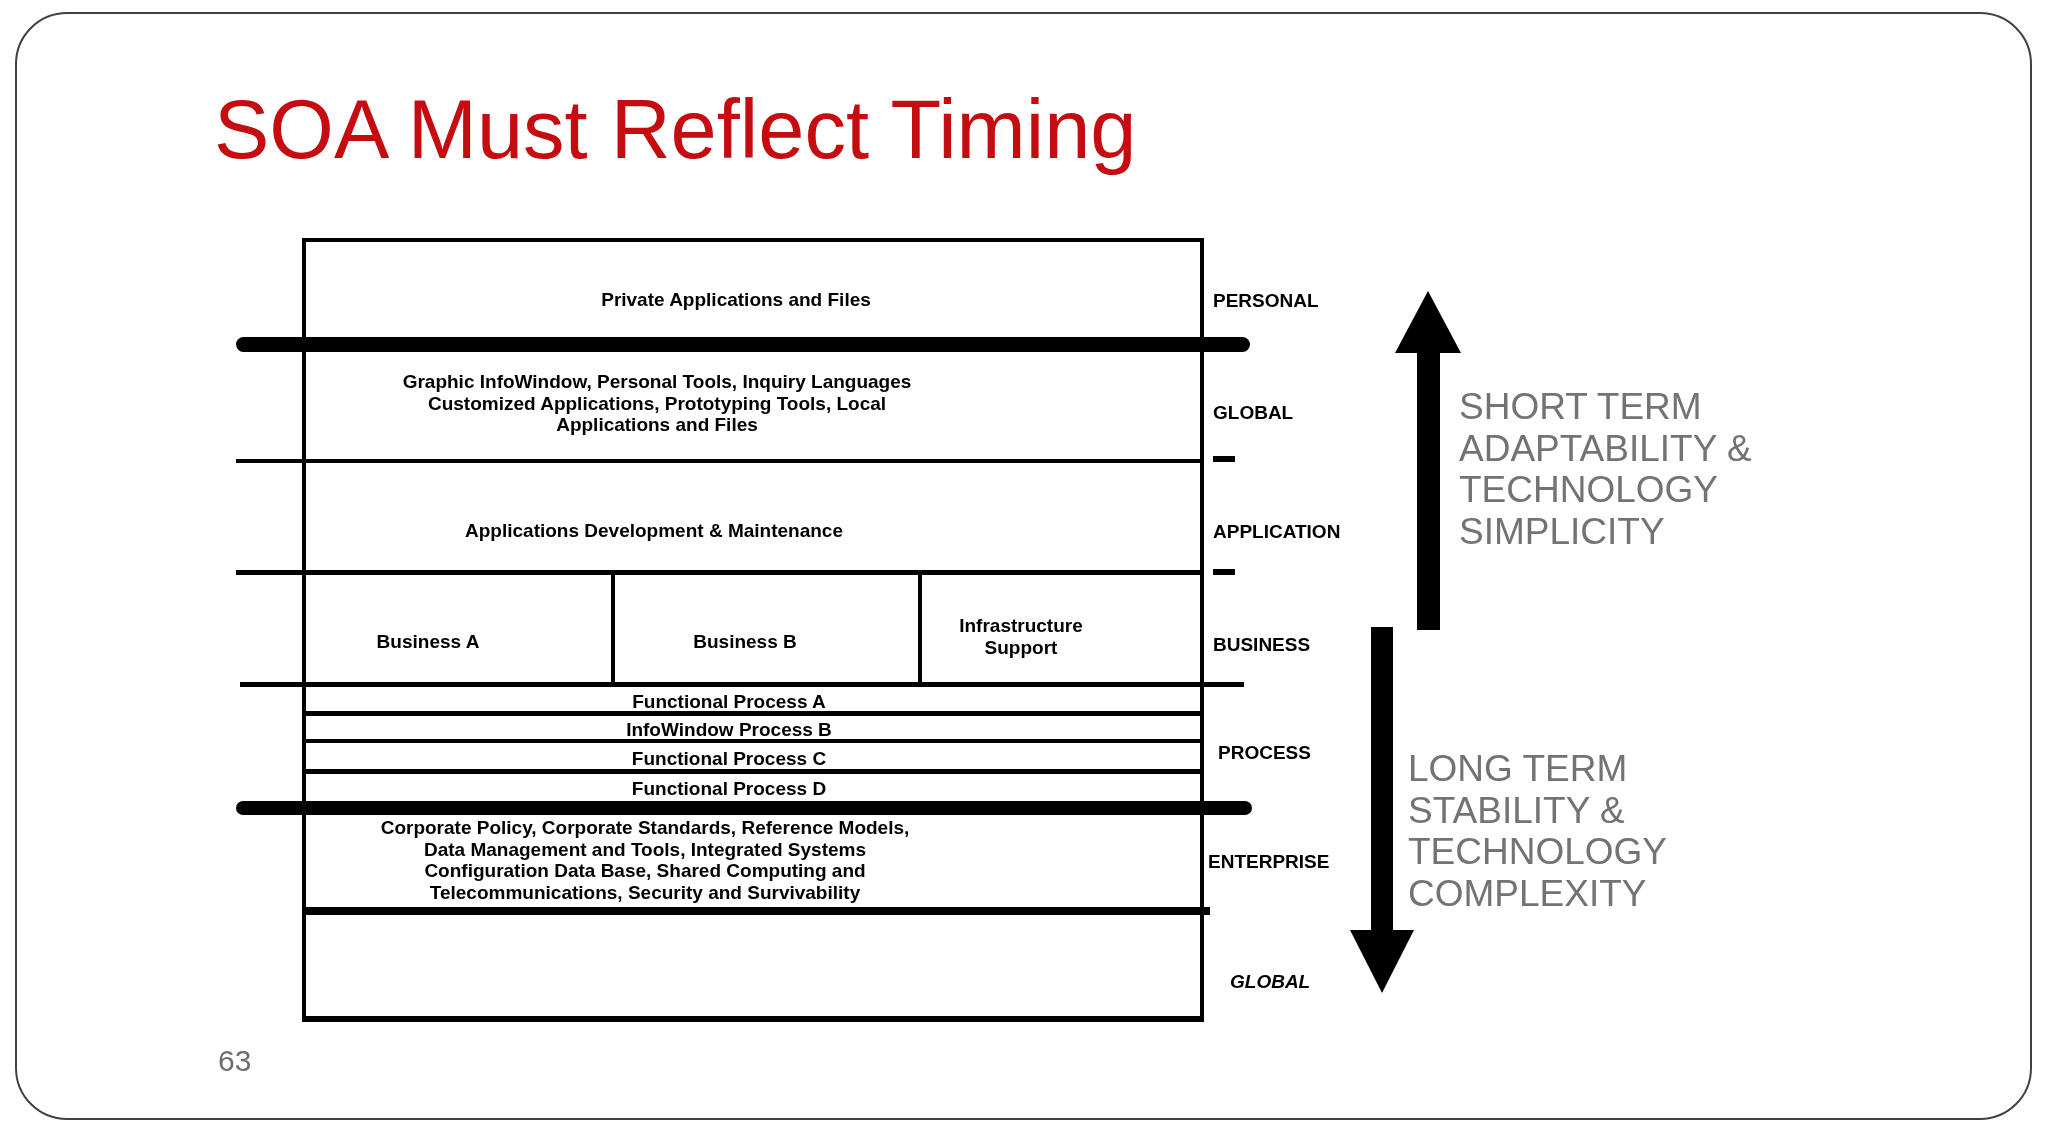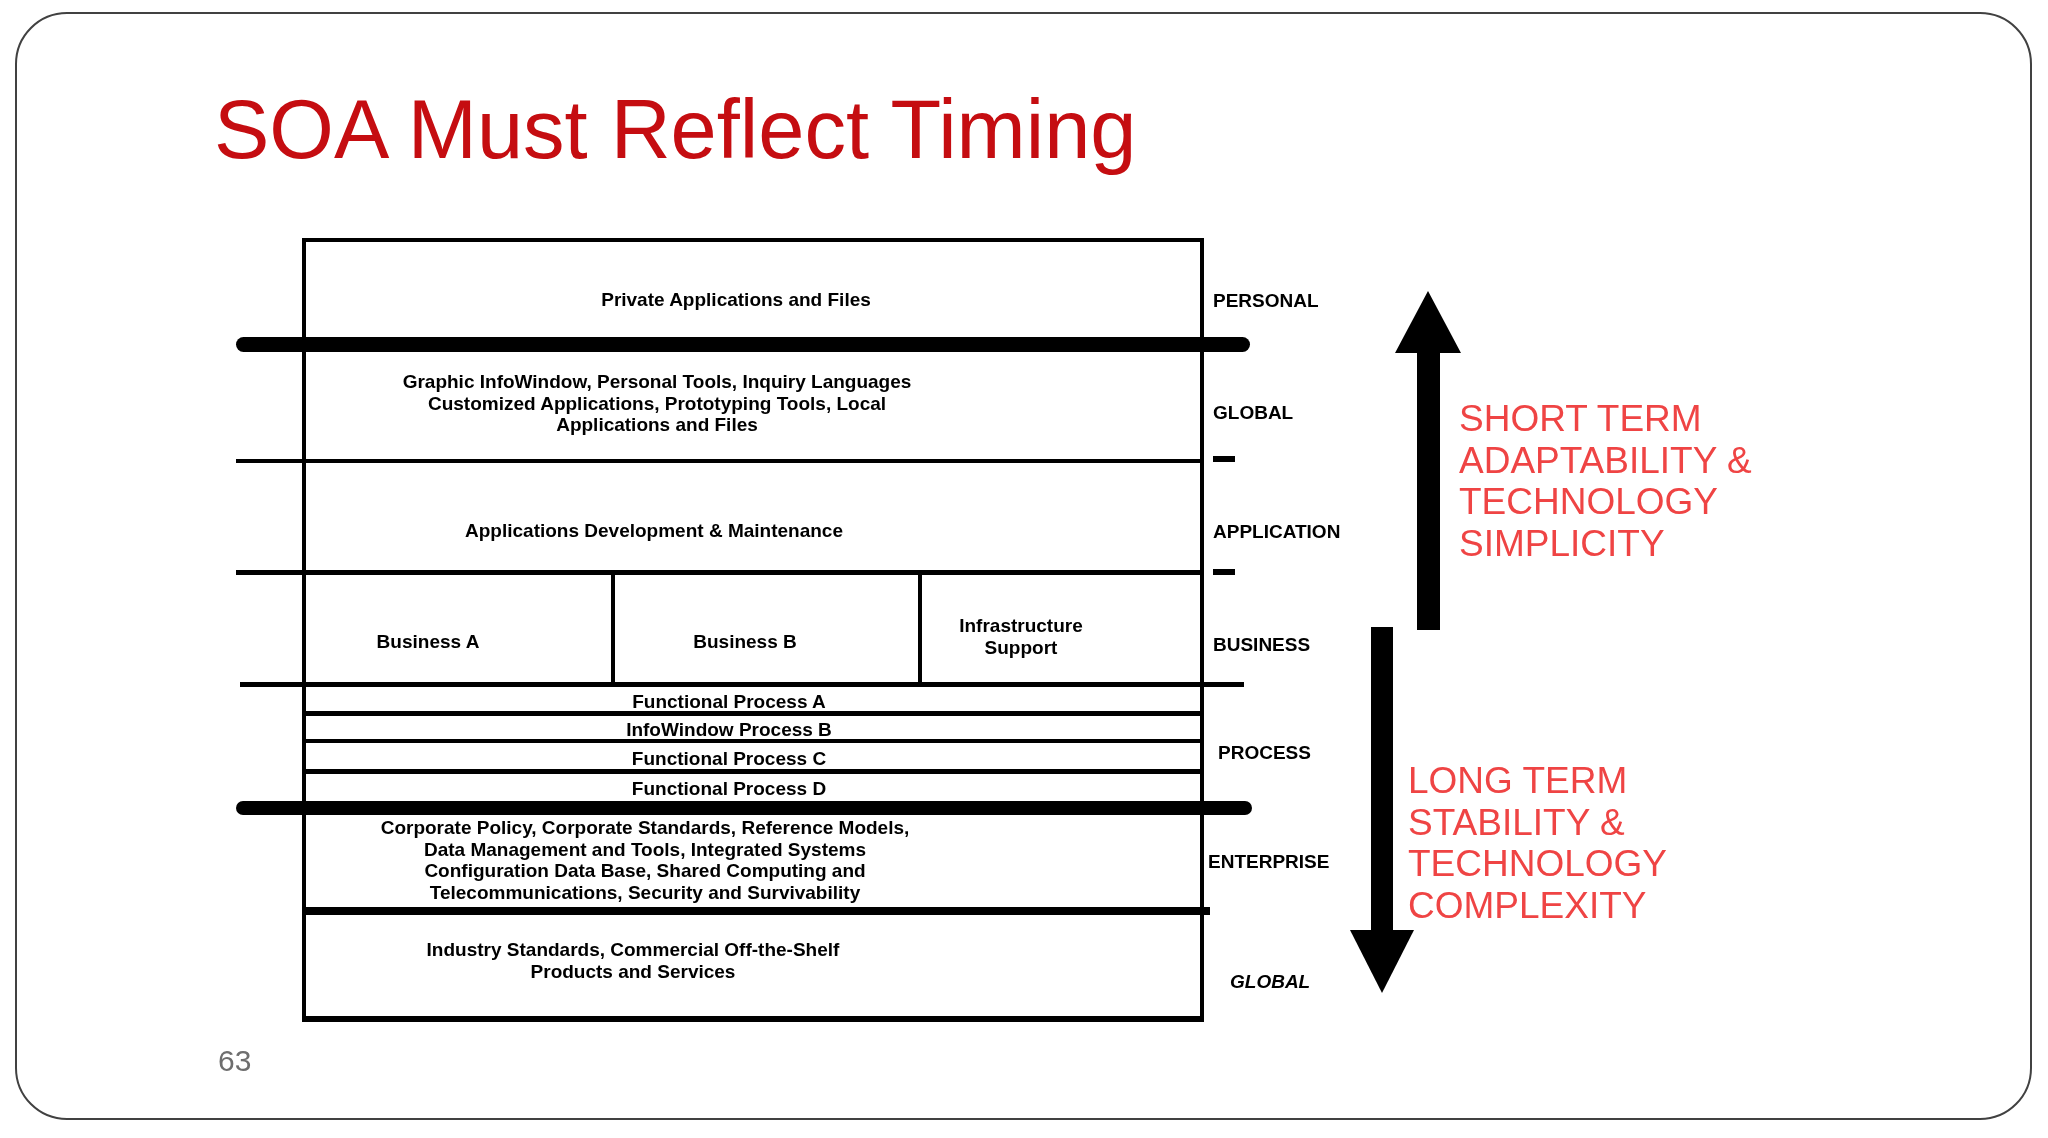--- a/index.html
+++ b/index.html
@@ -56,22 +56,22 @@
   .l6{left:1230px;top:971px;font-style:italic;}
   
   .up-shaft{position:absolute;left:1417px;top:350px;width:23px;height:280px;background:#000;}
   .up-head{position:absolute;left:1395px;top:291px;width:0;height:0;
            border-left:33px solid transparent;border-right:33px solid transparent;
            border-bottom:62px solid #000;}
   .down-shaft{position:absolute;left:1371px;top:627px;width:22px;height:305px;background:#000;}
   .down-head{position:absolute;left:1350px;top:930px;width:0;height:0;
              border-left:32px solid transparent;border-right:32px solid transparent;
              border-top:63px solid #000;}
-  .arrow-text{position:absolute;font-size:37px;line-height:41.5px;color:#ef4444;
-              white-space:pre-line;font-weight:400;margin-top:12px;}
+  .arrow-text{position:absolute;font-size:37px;line-height:41.5px;color:#737373;
+              white-space:pre-line;font-weight:400;}
   .up-text{left:1459px;top:386px;}
   .down-text{left:1408px;top:748px;}
   .page-num{position:absolute;left:218px;top:1044px;font-size:30px;line-height:34px;color:#6e6e6e;text-align:center;}
 </style>
 </head>
 <body>
 
 <div class="canvas">
   <div class="slide-border"></div>
 
@@ -110,22 +110,20 @@
   <div class="dtext t-infra">Infrastructure
 Support</div>
   <div class="dtext t-proc0">Functional Process A</div>
   <div class="dtext t-proc1">InfoWindow Process B</div>
   <div class="dtext t-proc2">Functional Process C</div>
   <div class="dtext t-proc3">Functional Process D</div>
   <div class="dtext t-enterprise">Corporate Policy, Corporate Standards, Reference Models,
 Data Management and Tools, Integrated Systems
 Configuration Data Base, Shared Computing and
 Telecommunications, Security and Survivability</div>
-  <div class="dtext t-global">Industry Standards, Commercial Off-the-Shelf
-Products and Services</div>
 
   <div class="slabel l0">PERSONAL</div>
   <div class="slabel l1">GLOBAL</div>
   <div class="slabel l2">APPLICATION</div>
   <div class="slabel l3">BUSINESS</div>
   <div class="slabel l4">PROCESS</div>
   <div class="slabel l5">ENTERPRISE</div>
   <div class="slabel l6">GLOBAL</div>
 
   <div class="up-shaft"></div>

